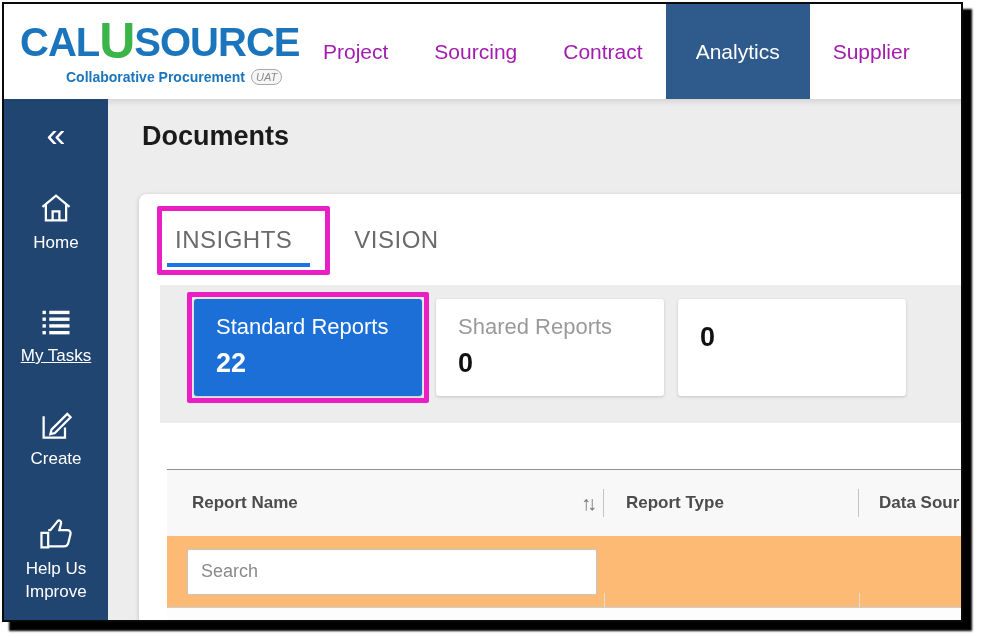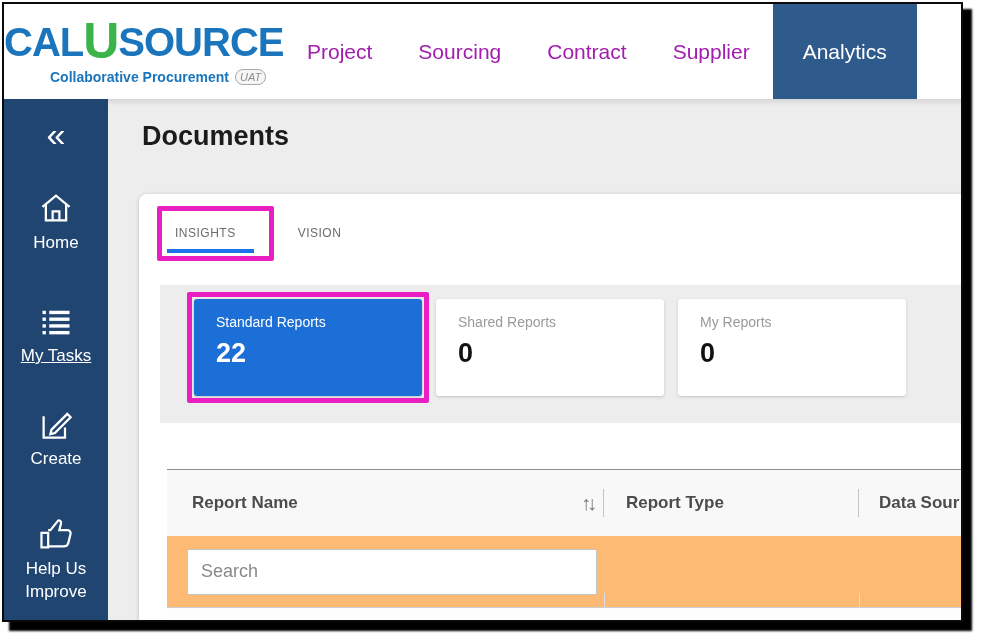--- a/index.html
+++ b/index.html
@@ -4,21 +4,21 @@
 <style>
   * { margin:0; padding:0; box-sizing:border-box; }
   html,body { width:982px; height:638px; background:#ffffff; font-family:"Liberation Sans", sans-serif; overflow:hidden; }
 
   .frame { position:absolute; left:2px; top:2px; width:961px; height:620px;
            border:2px solid #0a0a0a; background:#ededed; overflow:hidden;
            box-shadow:8px 8px 2px 1px #000; }
 
   
   .header { position:absolute; top:0; left:0; right:0; height:95px; background:#fff; display:flex; align-items:center; z-index:3; }
-  .logo { margin-left:0; width:244px; flex-shrink:0; }
+  .logo { margin-left:16px; width:244px; flex-shrink:0; }
   .logo-main { font-weight:bold; color:#1a75bc; font-size:40px; line-height:0.95; letter-spacing:-1px; white-space:nowrap; }
   .logo-u { color:#3bb54a; font-size:50px; vertical-align:-2px; }
   .logo-sub { display:flex; align-items:center; gap:6px; margin-top:3px; padding-left:40px; }
   .logo-dash { width:26px; height:9px; background:#3bb54a; }
   .logo-tag { color:#1a75bc; font-weight:bold; font-size:14px; white-space:nowrap; }
   .uat-badge { border:1px solid #a8a8a8; border-radius:8px; color:#8a8a8a; font-size:11px; padding:1px 4px; background:#f6f6f6;font-style:italic; }
 
   .nav { display:flex; align-items:center; height:100%; margin-left:36px; }
   .nav-item { font-size:21px; color:#a21caf; padding:0 23px; height:100%; display:flex; align-items:center; cursor:pointer; }
   .nav-item.active { background:#2f5a8c; color:#fff; padding:0 30px; }
@@ -37,32 +37,32 @@
   .content { flex:1; position:relative; background:#ededed; overflow:hidden; }
   .content::before { content:""; position:absolute; top:0; left:0; right:0; height:7px;
                      background:linear-gradient(#d7d7d7, #ededed); }
   .page-title { position:absolute; left:34px; top:22px; font-size:27px; font-weight:bold; color:#1b1b1b; }
 
   .panel { position:absolute; left:31px; top:95px; right:-4px; bottom:-4px; background:#fff;
            border-radius:8px 0 0 0; box-shadow:0 1px 4px rgba(0,0,0,0.2); }
 
   
   .tabs { position:absolute; left:28px; top:26px; display:flex; z-index:2; }
-  .tab { font-size:12px; color:#6a6a6a; letter-spacing:0.5px; cursor:pointer; }
+  .tab { font-size:24px; color:#6a6a6a; letter-spacing:0.5px; cursor:pointer; }
   .tab-insights { position:relative; padding:6px 18px 9px 8px; border-bottom:4px solid #1a73e8; }
   .tab-vision { margin-left:44px; padding-top:6px; }
   .anno-tab { position:absolute; left:-10px; top:-14px; right:-20px; bottom:-12px;
               border:5px solid #e91fc3; border-radius:2px; pointer-events:none; }
 
   
   .cards-band { position:absolute; left:21px; top:91px; right:0; height:138px; background:#ededed; }
   .cards { position:absolute; left:34px; top:14px; display:flex; gap:14px; }
   .card { width:228px; height:97px; background:#fff; border-radius:3px; box-shadow:0 1px 3px rgba(0,0,0,0.18);
           padding:15px 0 0 22px; cursor:pointer; position:relative; }
-  .card-label { font-size:14px; color:#9a9a9a; }
+  .card-label { font-size:22px; color:#9a9a9a; }
   .card-value { font-size:27px; font-weight:bold; color:#111; margin-top:8px; }
   .card.selected { background:#1b6fd6; }
   .card.selected .card-label, .card.selected .card-value { color:#fff; }
   .anno-card { position:absolute; left:-7px; top:-7px; right:-7px; bottom:-7px;
                border:5px solid #e91fc3; border-radius:2px; pointer-events:none; z-index:2; }
 
   
   .table { position:absolute; left:28px; top:275px; right:0; bottom:0; display:flex; flex-direction:column; }
   .thead { display:flex; border-top:1px solid #8f8f8f; background:#f8f8f8; height:67px; flex-shrink:0; }
   .th { font-size:17px; font-weight:bold; color:#4c4c4c; display:flex; align-items:center; cursor:pointer; }
@@ -92,22 +92,22 @@
       <div class="logo-sub">
         <span class="logo-dash"></span>
         <span class="logo-tag">Collaborative Procurement</span>
         <span class="uat-badge">UAT</span>
       </div>
     </div>
     <div class="nav">
       <div class="nav-item">Project</div>
       <div class="nav-item">Sourcing</div>
       <div class="nav-item">Contract</div>
+      <div class="nav-item active">Analytics</div>
       <div class="nav-item">Supplier</div>
-      <div class="nav-item active">Analytics</div>
     </div>
   </div>
 
   <div class="main">
 
     <div class="sidebar">
       <div class="collapse-btn">«</div>
 
       <div class="side-item side-home">
         <span>
@@ -175,21 +175,20 @@
             <div class="card selected">
               <div class="card-label">Standard Reports</div>
               <div class="card-value">22</div>
               <div class="anno-card"></div>
             </div>
             <div class="card">
               <div class="card-label">Shared Reports</div>
               <div class="card-value">0</div>
             </div>
             <div class="card">
-              <div class="card-label">My Reports</div>
               <div class="card-value">0</div>
             </div>
           </div>
         </div>
 
         <div class="table">
           <div class="thead">
             <div class="th th-report-name">
               <span>Report Name</span>
               <span class="sort-icon">↑↓</span>

